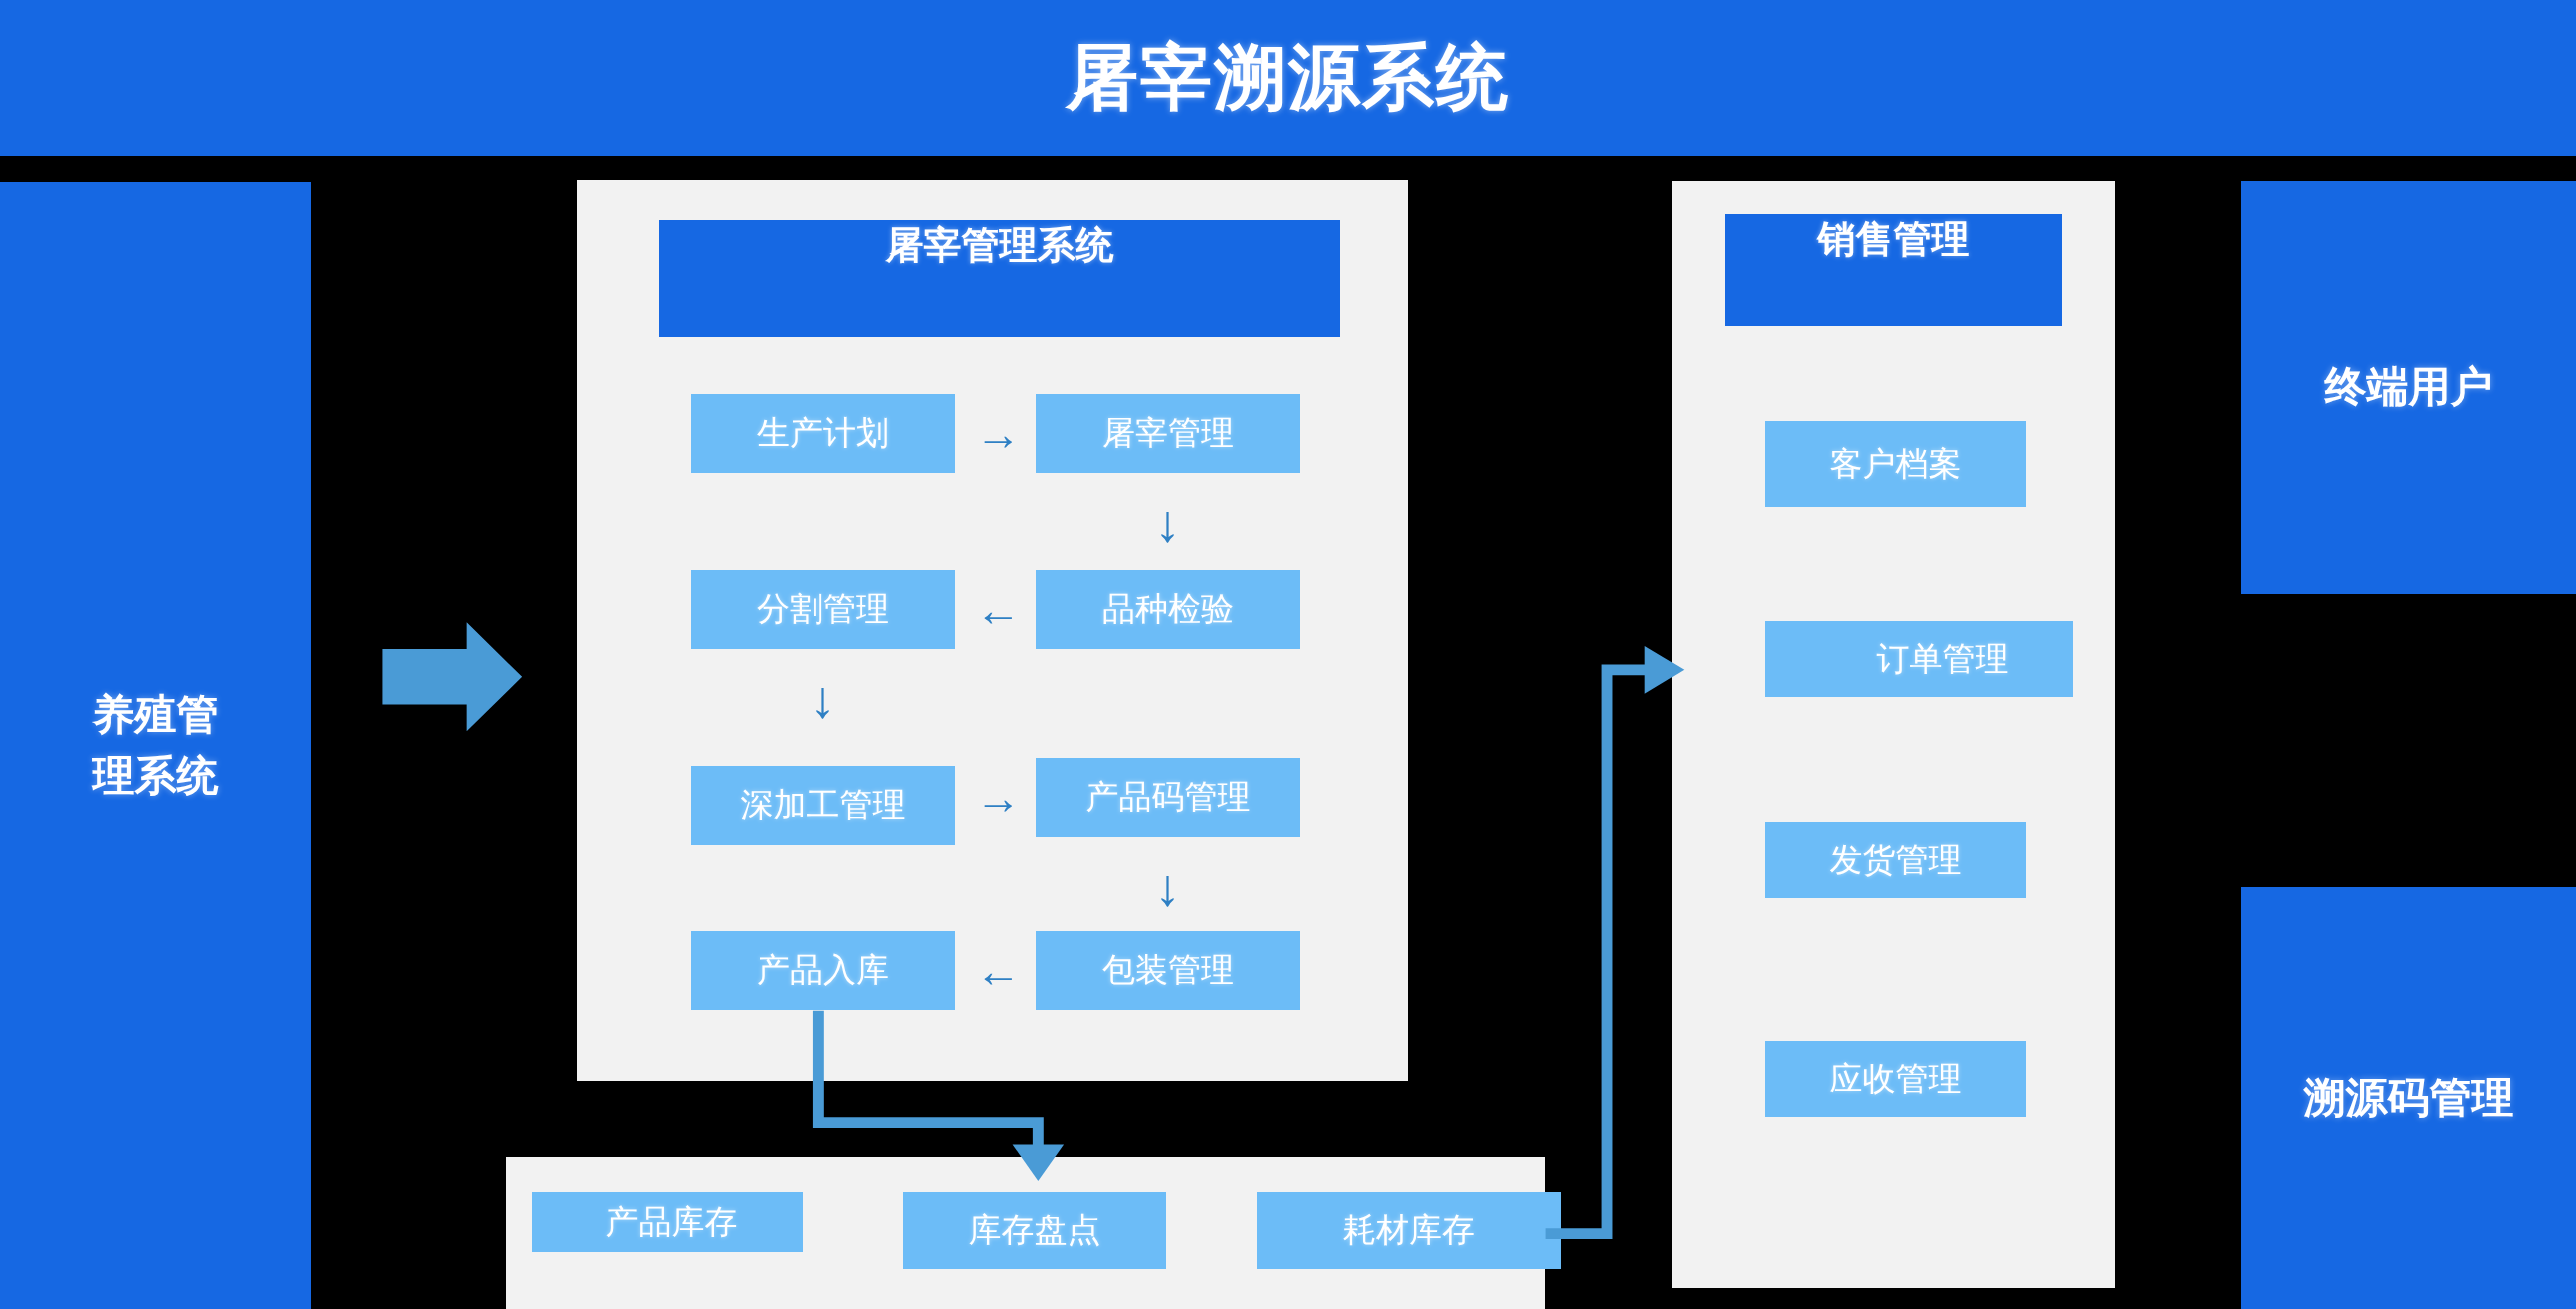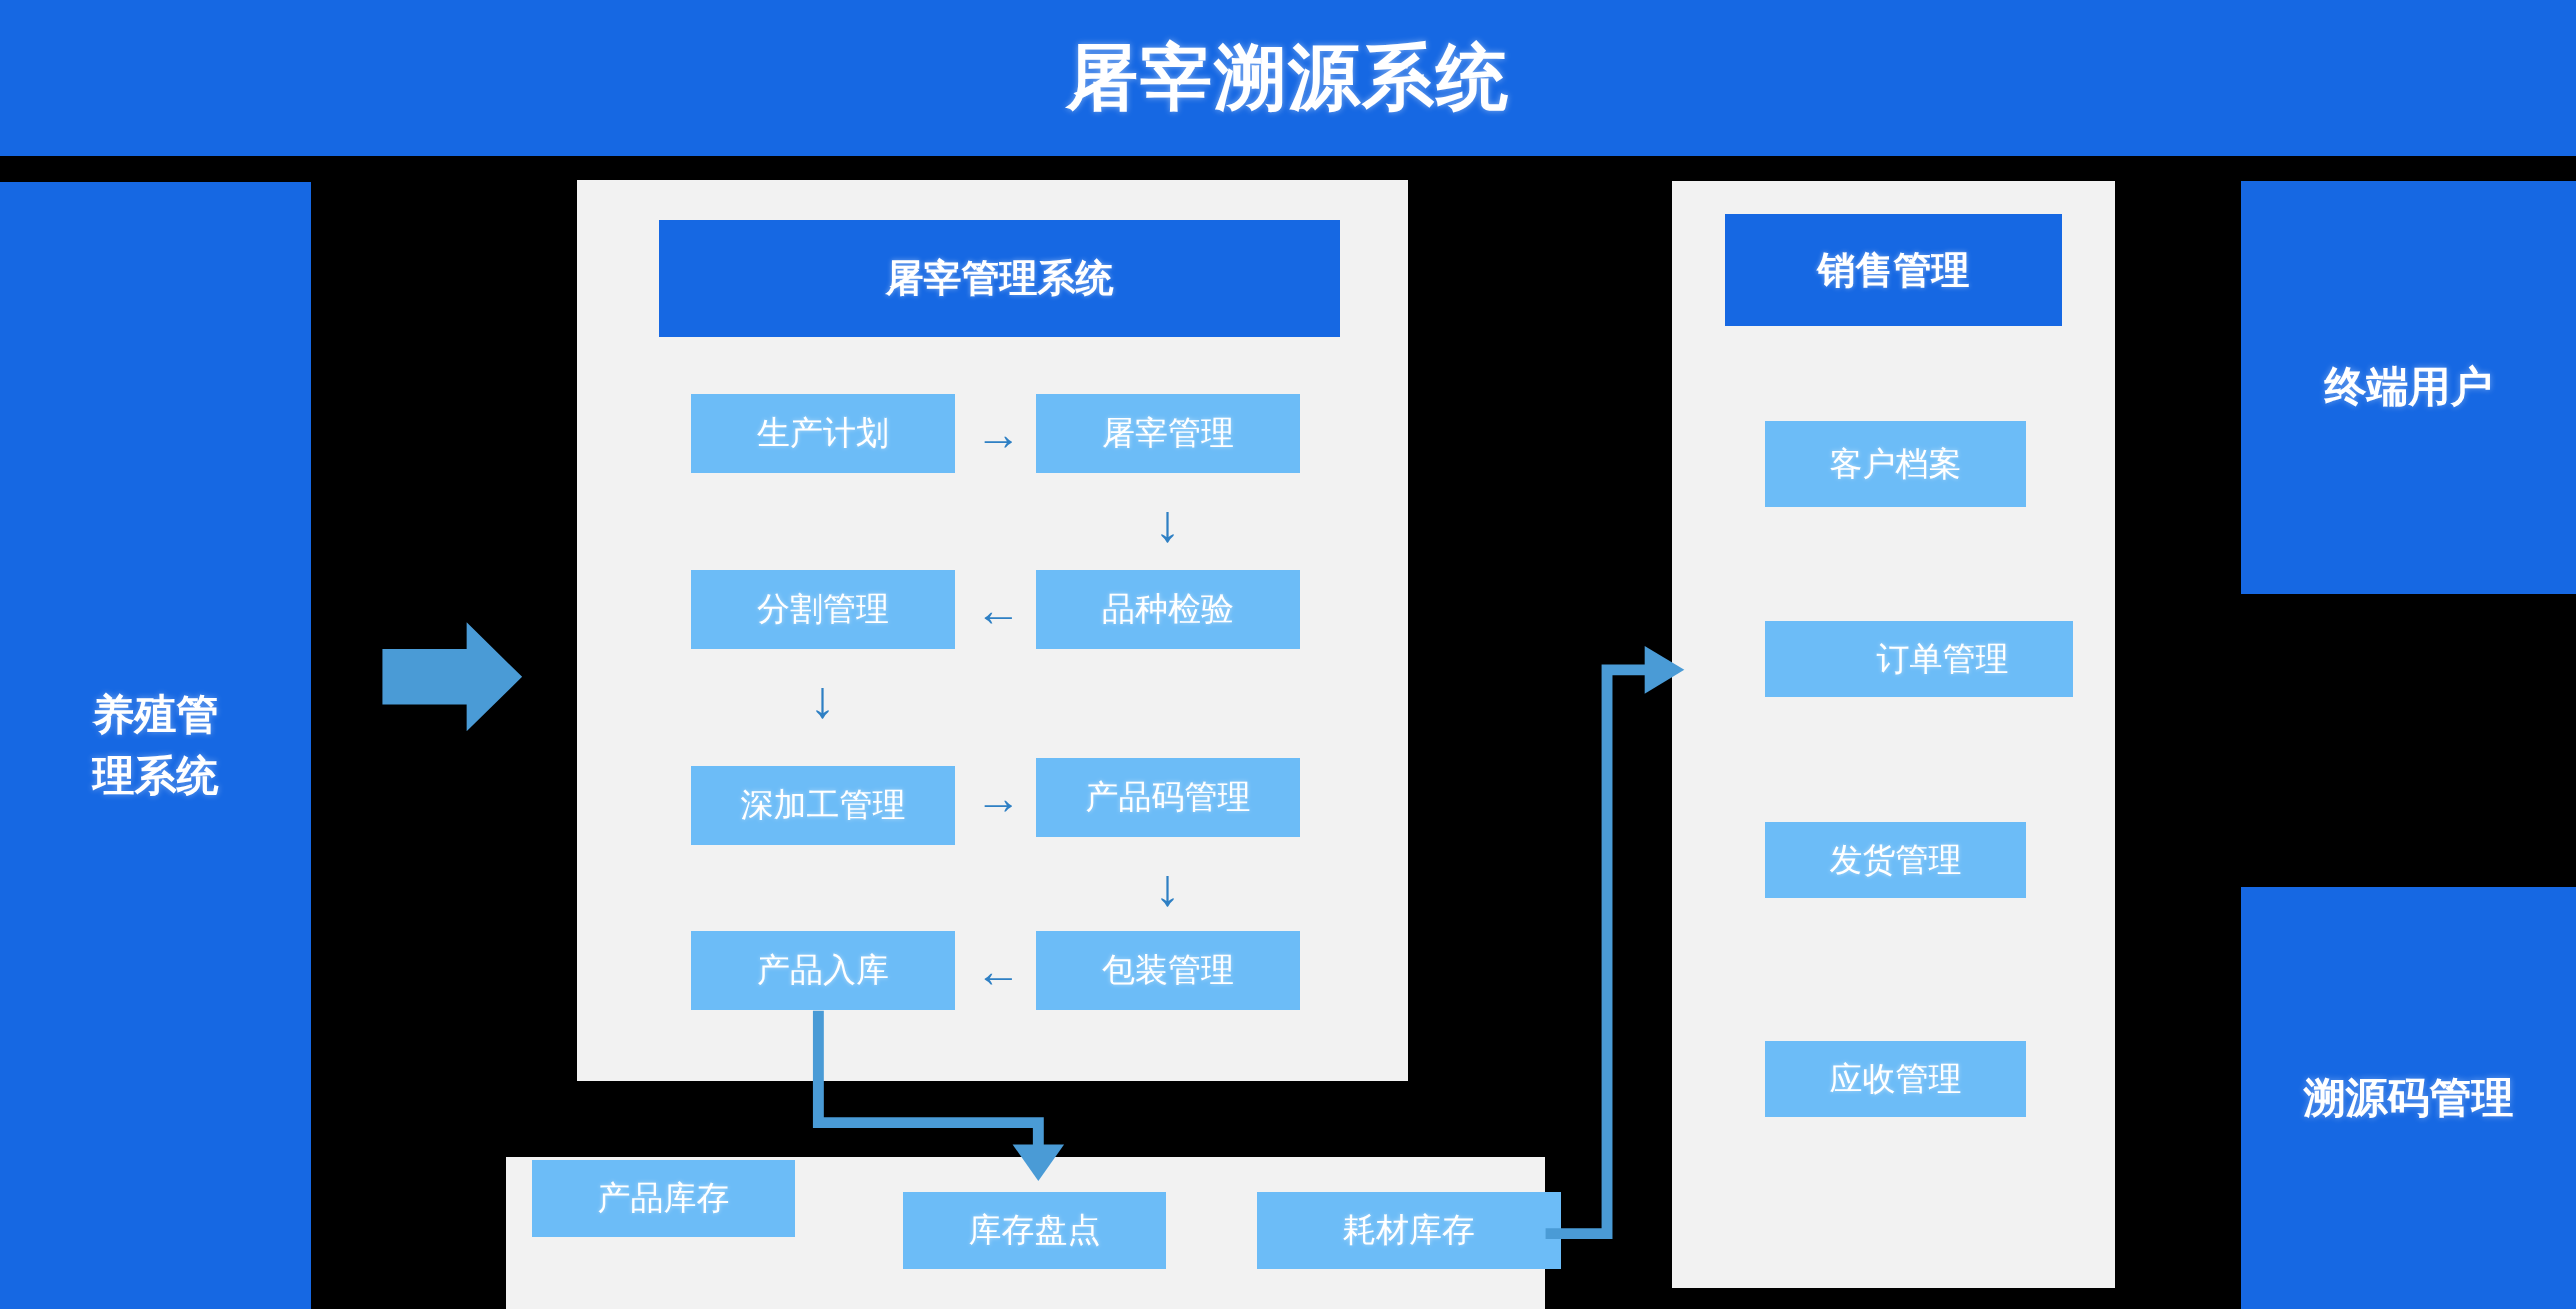--- a/index.html
+++ b/index.html
@@ -19,21 +19,21 @@
   .farm-panel{left:0;top:182px;width:311px;height:1127px;}
   .enduser-panel{left:2241px;top:181px;width:335px;height:413px;}
   .tracecode-panel{left:2241px;top:887px;width:335px;height:423px;}
 
   .white-panel{position:absolute;background:#f2f2f2;}
   .center-panel{left:577px;top:180px;width:831px;height:901px;}
   .sales-panel{left:1672px;top:181px;width:443px;height:1107px;}
   .inventory-panel{left:506px;top:1157px;width:1039px;height:153px;}
 
   .sec-header{position:absolute;background:#1668e3;display:flex;
-              align-items:center;justify-content:center;}
+              align-items:flex-start;justify-content:center;}
   .sec-header .lbl{color:#fff;font-size:38px;font-weight:bold;
                    text-shadow:0 0 5px rgba(255,255,255,.45);}
   .slaughter-header{left:659px;top:220px;width:681px;height:117px;}
   .sales-header{left:1725px;top:214px;width:337px;height:112px;}
 
   .node{position:absolute;background:#6cbcf7;display:flex;align-items:center;
         justify-content:center;}
   .node .lbl{color:#fff;font-size:33px;font-weight:normal;white-space:nowrap;
              text-shadow:0 0 4px rgba(255,255,255,.5);}
 
@@ -123,21 +123,21 @@
 </div>
 <div class="node" style="left:1765px;top:822px;width:261px;height:76px;">
   <div class="lbl">发货管理</div>
 </div>
 <div class="node" style="left:1765px;top:1041px;width:261px;height:76px;">
   <div class="lbl">应收管理</div>
 </div>
 
 <div class="white-panel inventory-panel"></div>
 
-<div class="node" style="left:532px;top:1160px;width:263px;height:77px;">
+<div class="node" style="left:532px;top:1192px;width:263px;height:60px;padding-left:8px;">
   <div class="lbl">产品库存</div>
 </div>
 <div class="node" style="left:903px;top:1192px;width:263px;height:77px;">
   <div class="lbl">库存盘点</div>
 </div>
 <div class="node" style="left:1257px;top:1192px;width:304px;height:77px;">
   <div class="lbl">耗材库存</div>
 </div>
 
 <svg class="overlay" viewBox="0 0 2600 1322">

